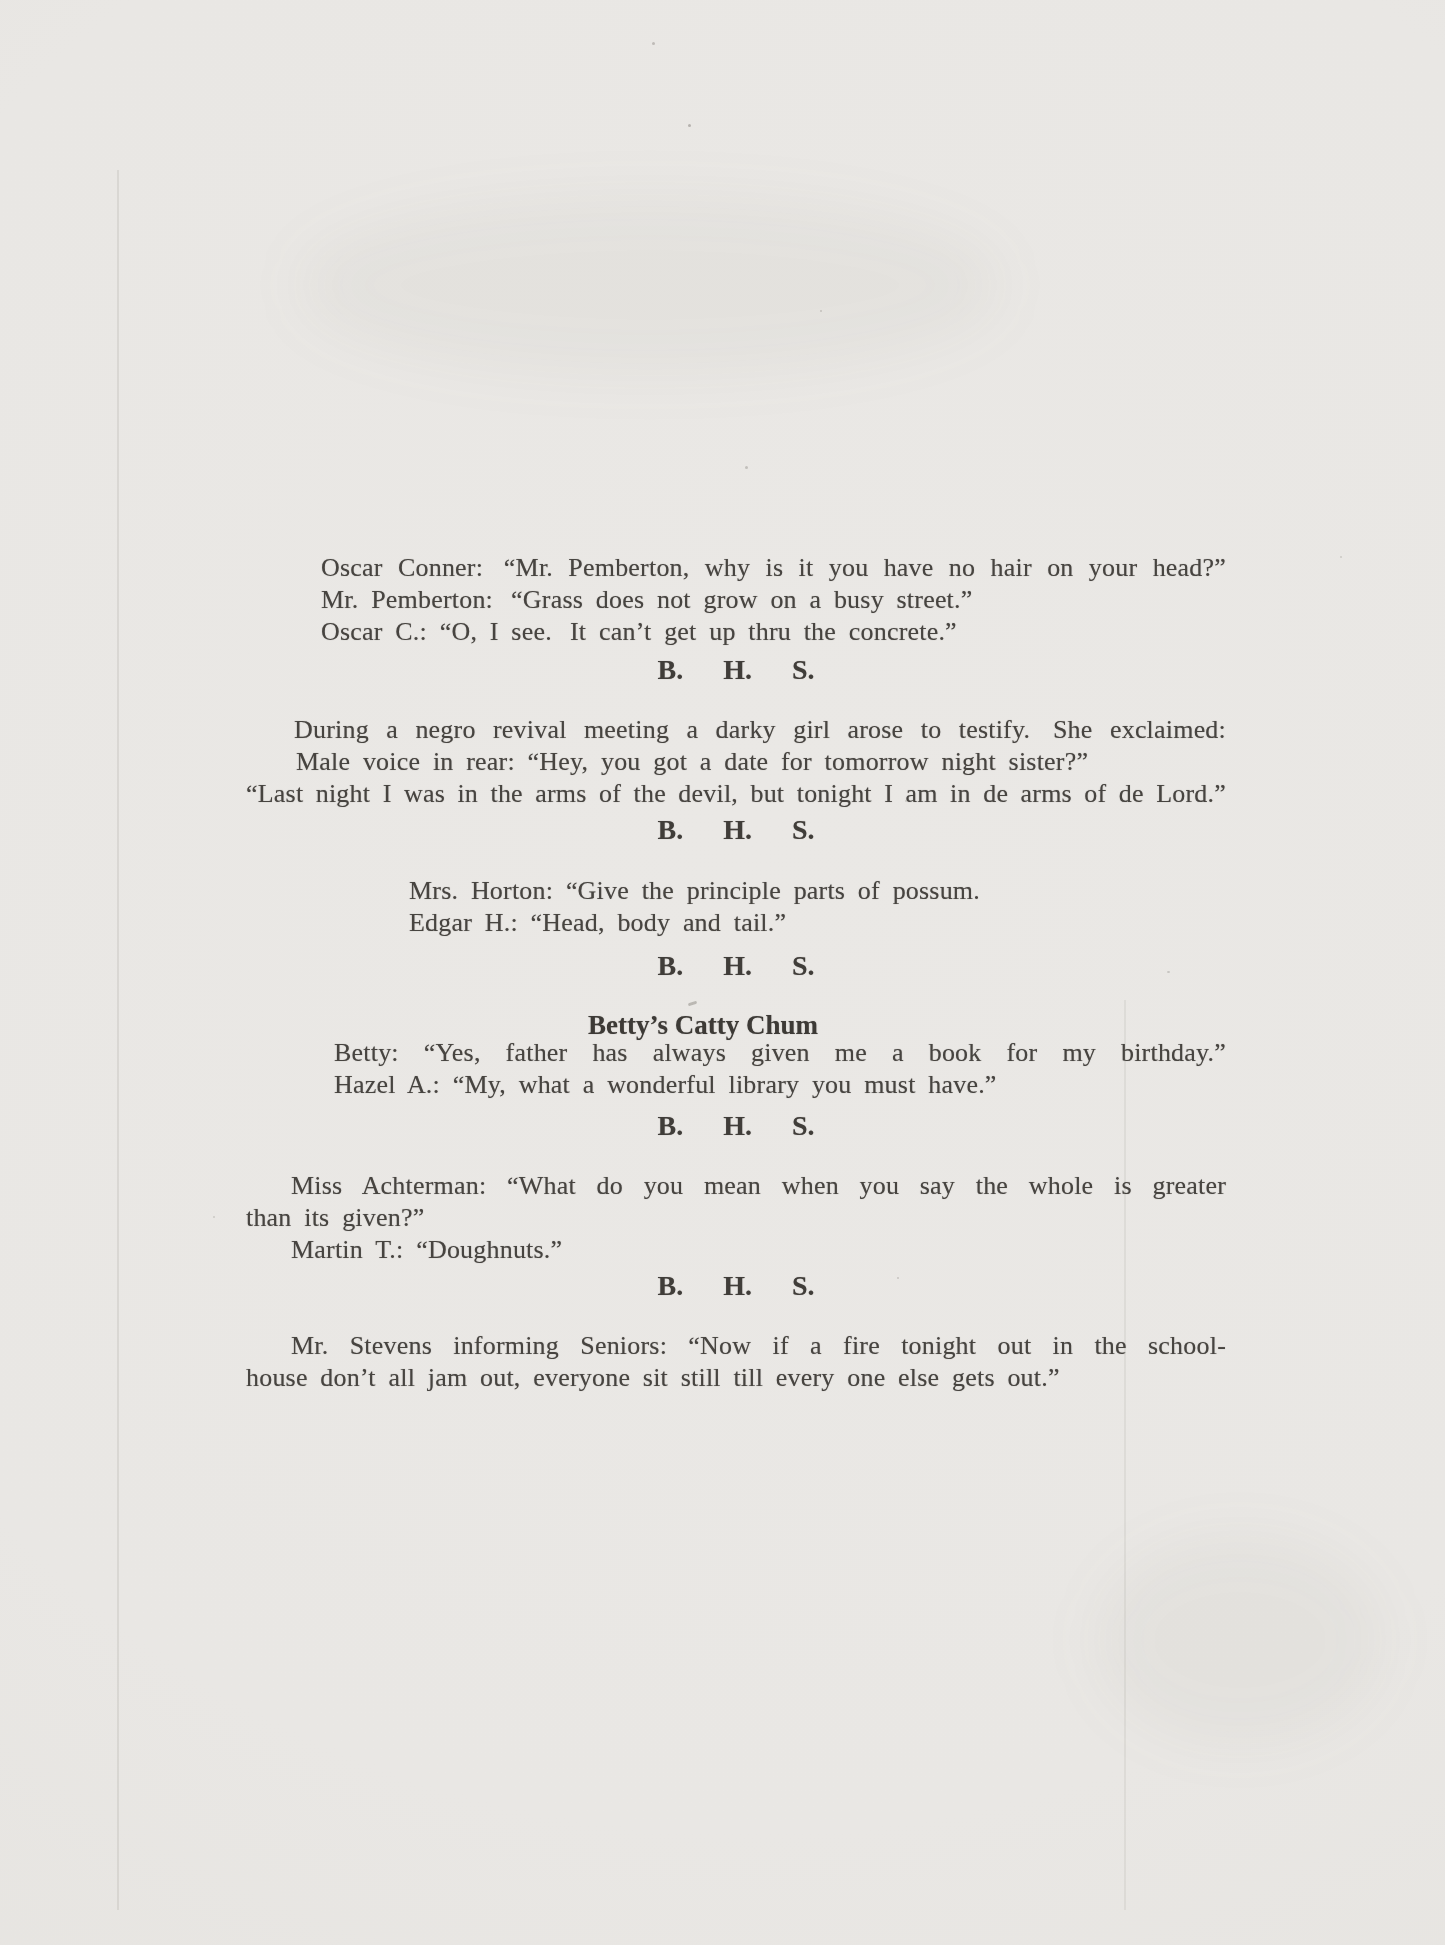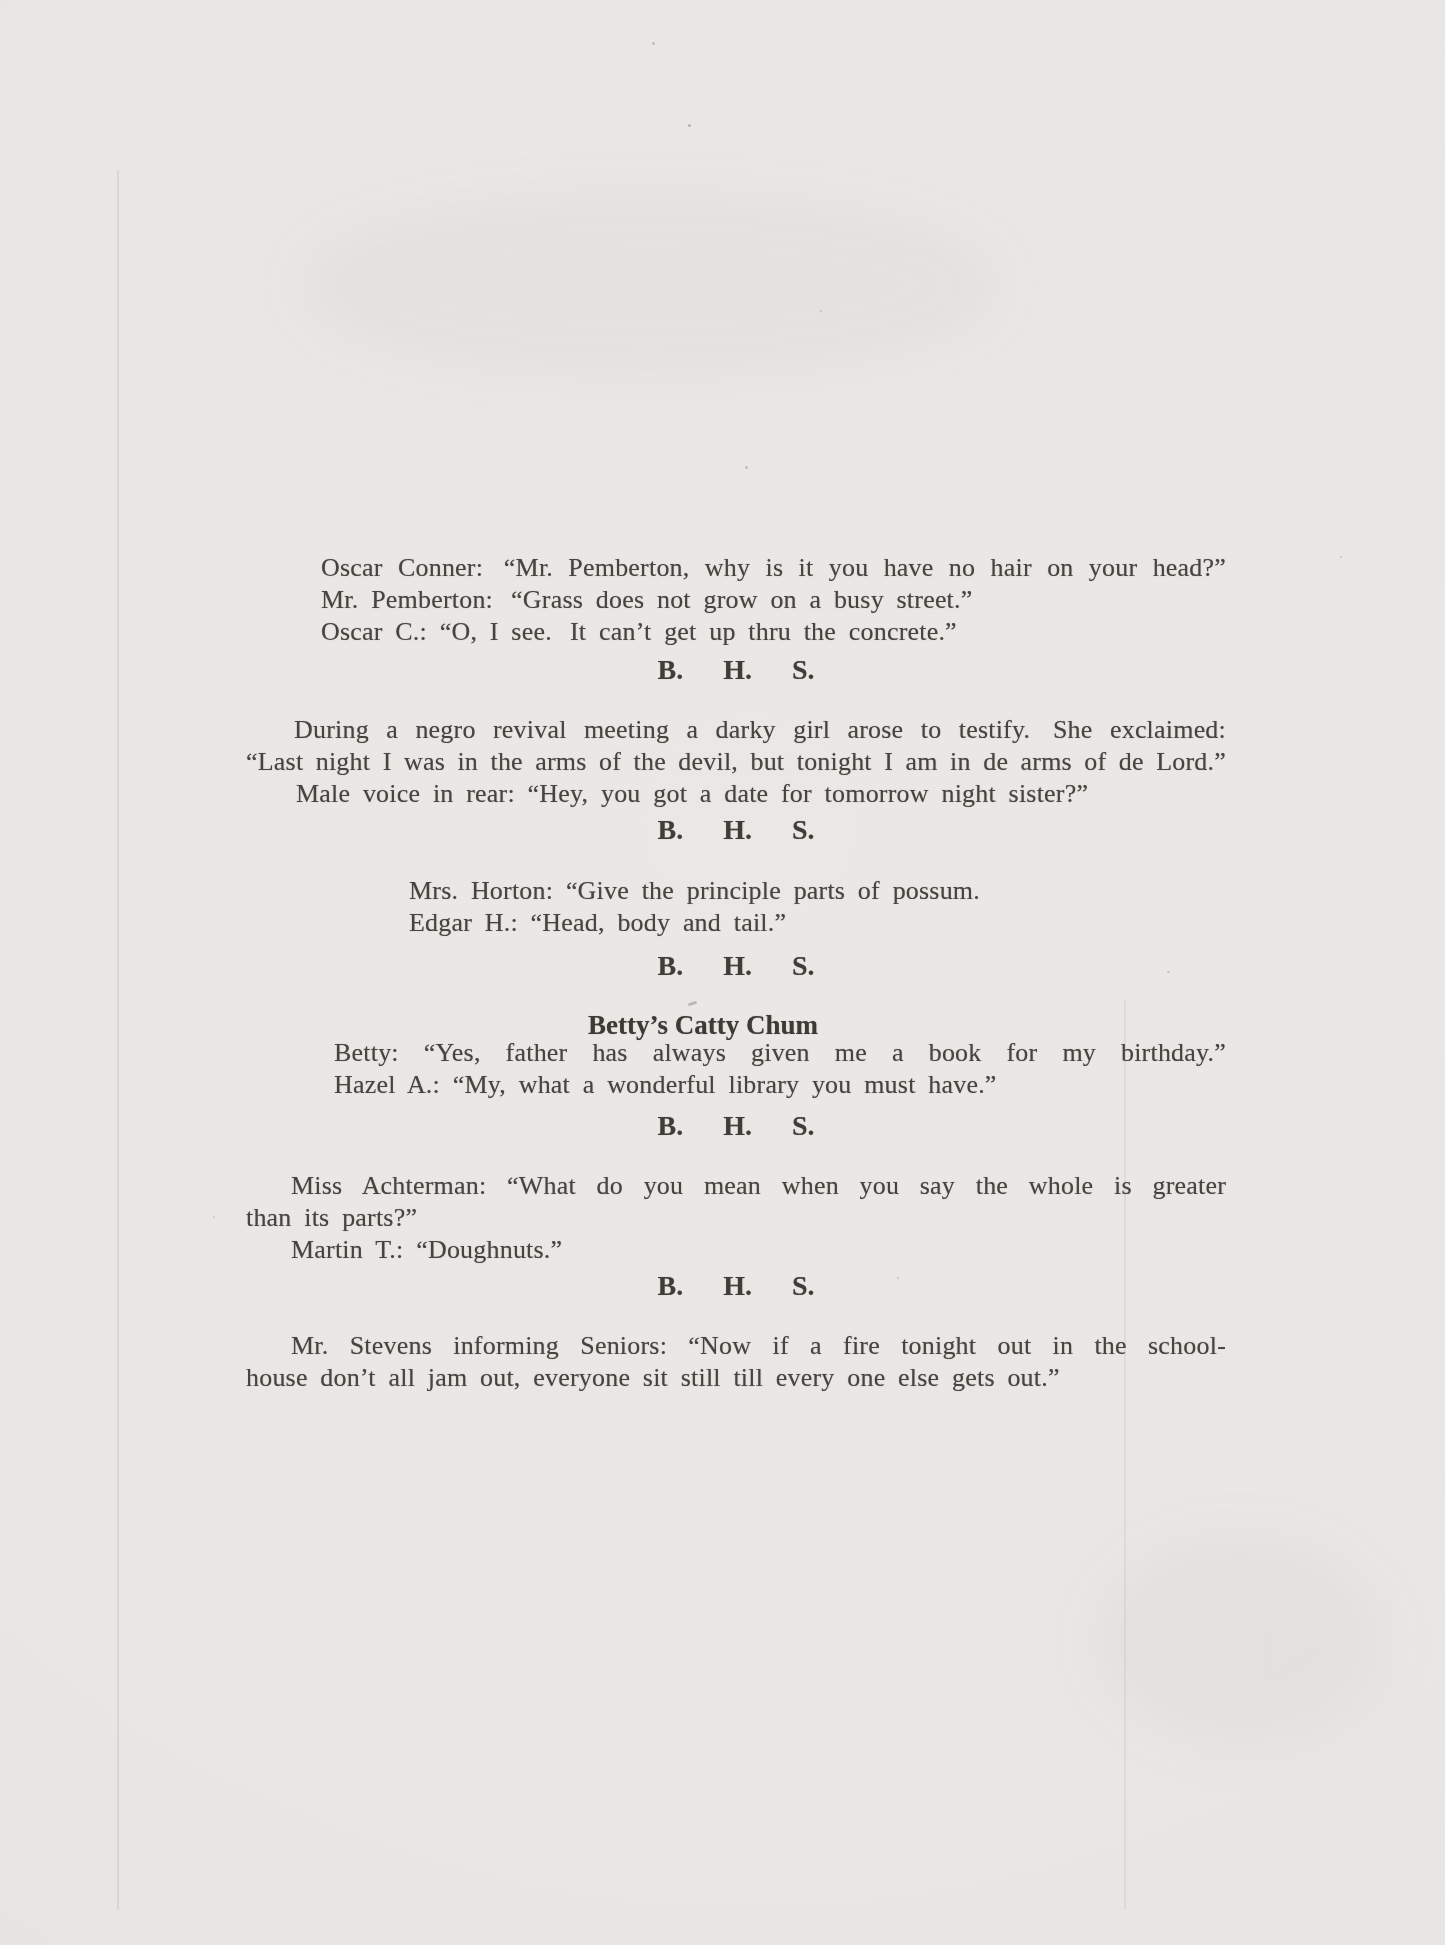--- a/index.html
+++ b/index.html
@@ -94,22 +94,22 @@
       <p class="line" style="padding-left:75px">Mr. Pemberton:  “Grass does not grow on a busy street.”</p>
       <p class="line" style="padding-left:75px">Oscar C.: “O, I see.  It can’t get up thru the concrete.”</p>
     </section>
 
     <div class="divider" style="top:656px">
       <span class="bhs-letter">B.</span><span class="bhs-letter">H.</span><span class="bhs-letter">S.</span>
     </div>
 
     <section class="block" style="top:712px">
       <p class="line fill" style="padding-left:48px">During a negro revival meeting a darky girl arose to testify.  She exclaimed:</p>
+      <p class="line" style="padding-left:50px">Male voice in rear: “Hey, you got a date for tomorrow night sister?”</p>
       <p class="line fill">“Last night I was in the arms of the devil, but tonight I am in de arms of de Lord.”</p>
-      <p class="line" style="padding-left:50px">Male voice in rear: “Hey, you got a date for tomorrow night sister?”</p>
     </section>
 
     <div class="divider" style="top:816px">
       <span class="bhs-letter">B.</span><span class="bhs-letter">H.</span><span class="bhs-letter">S.</span>
     </div>
 
     <section class="block" style="top:873px">
       <p class="line" style="padding-left:163px">Mrs. Horton: “Give the principle parts of possum.</p>
       <p class="line" style="padding-left:163px">Edgar H.: “Head, body and tail.”</p>
     </section>
@@ -123,21 +123,21 @@
       <p class="line fill" style="padding-left:88px">Betty: “Yes, father has always given me a book for my birthday.”</p>
       <p class="line" style="padding-left:88px">Hazel A.: “My, what a wonderful library you must have.”</p>
     </section>
 
     <div class="divider" style="top:1112px">
       <span class="bhs-letter">B.</span><span class="bhs-letter">H.</span><span class="bhs-letter">S.</span>
     </div>
 
     <section class="block" style="top:1168px">
       <p class="line fill" style="padding-left:45px">Miss Achterman: “What do you mean when you say the whole is greater</p>
-      <p class="line">than its parts?”</p>
+      <p class="line">than its given?”</p>
       <p class="line" style="padding-left:45px">Martin T.: “Doughnuts.”</p>
     </section>
 
     <div class="divider" style="top:1272px">
       <span class="bhs-letter">B.</span><span class="bhs-letter">H.</span><span class="bhs-letter">S.</span>
     </div>
 
     <section class="block" style="top:1328px">
       <p class="line fill" style="padding-left:45px">Mr. Stevens informing Seniors: “Now if a fire tonight out in the school-</p>
       <p class="line">house don’t all jam out, everyone sit still till every one else gets out.”</p>

